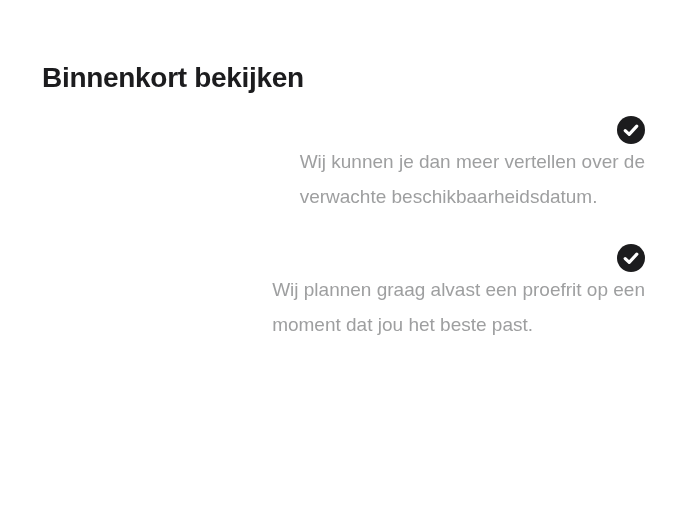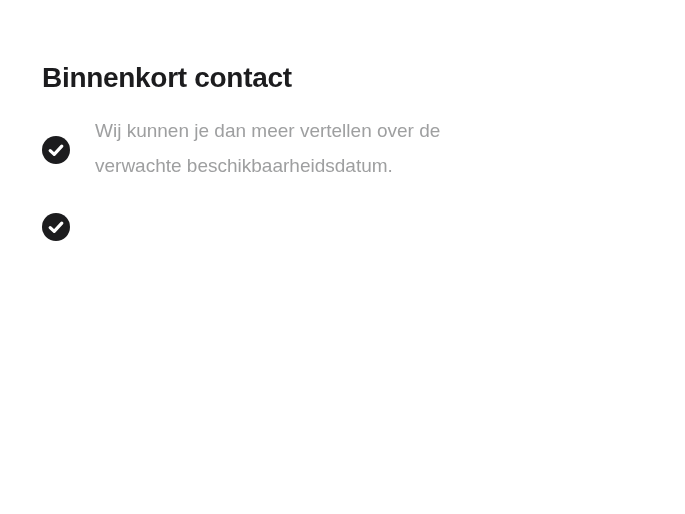--- a/index.html
+++ b/index.html
@@ -34,59 +34,61 @@
     white-space: pre-line;
     max-width: 580px;
   }
   .benefit-list {
     list-style: none;
     margin: 0;
     padding: 0;
   }
   .benefit-item {
     display: flex;
-    align-items: center;
-    gap: 25px;
+    align-items: flex-end;
     margin-bottom: 27px;
+    flex-direction: column;
   }
   .check-icon {
     flex: 0 0 auto;
     width: 28px;
     height: 28px;
     margin-top: 3px;
     display: block;
   }
   .benefit-text {
     font-size: 19px;
     line-height: 35px;
     color: #9e9fa0;
     white-space: pre-line;
   }
 </style>
 </head>
 <body>
 
 <div class="section">
 
-  <h1 class="page-title">Binnenkort contact</h1>
+  <h1 class="page-title">Binnenkort bekijken</h1>
 
 
   <ul class="benefit-list">
 
     <li class="benefit-item">
       <svg class="check-icon" viewBox="0 0 28 28" xmlns="http://www.w3.org/2000/svg" aria-hidden="true">
         <circle cx="14" cy="14" r="14" fill="#1c1c1e"></circle>
         <path d="M8.2 14.6 L12.2 18.4 L19.8 10.2" fill="none" stroke="#ffffff" stroke-width="3.2" stroke-linecap="round" stroke-linejoin="round"></path>
       </svg>
       <span class="benefit-text">Wij kunnen je dan meer vertellen over de
 verwachte beschikbaarheidsdatum.</span>
     </li>
 
     <li class="benefit-item">
       <svg class="check-icon" viewBox="0 0 28 28" xmlns="http://www.w3.org/2000/svg" aria-hidden="true">
         <circle cx="14" cy="14" r="14" fill="#1c1c1e"></circle>
         <path d="M8.2 14.6 L12.2 18.4 L19.8 10.2" fill="none" stroke="#ffffff" stroke-width="3.2" stroke-linecap="round" stroke-linejoin="round"></path>
       </svg>
+      <span class="benefit-text">Wij plannen graag alvast een proefrit op een
+moment dat jou het beste past.</span>
     </li>
 
   </ul>
 
 </div>
 
 </body></html>

